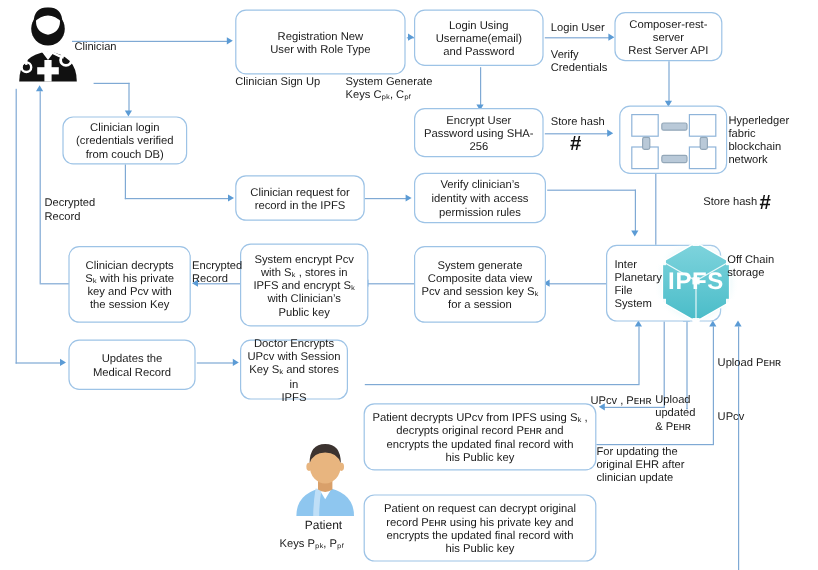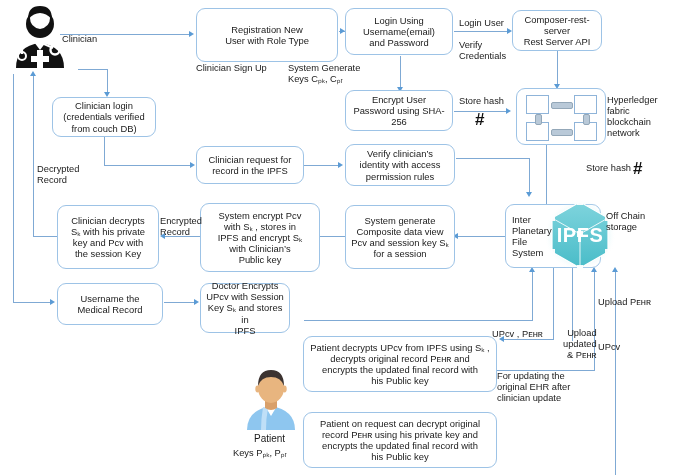--- a/index.html
+++ b/index.html
@@ -203,21 +203,21 @@
 permission rules</span>
   </div>
 
   <div class="box" style="left:57px;top:205px;width:102px;height:64px;">
     <span style="white-space: pre-line;">Clinician decrypts
 Sₖ with his private
 key and  Pᴄᴠ with
 the session Key</span>
   </div>
 
-  <div class="box" style="left:200px;top:203px;width:120px;height:69px;">
+  <div class="box" style="left:200px;top:203px;width:107px;height:69px;">
     <span style="white-space: pre-line;">System encrypt Pᴄᴠ
 with Sₖ , stores in
 IPFS and encrypt Sₖ
 with Clinician’s
 Public key</span>
   </div>
 
   <div class="box" style="left:345px;top:205px;width:110px;height:64px;">
     <span style="white-space: pre-line;">System generate
 Composite data view
@@ -255,21 +255,21 @@
           <rect x="33" y="67" width="6" height="6"></rect>
         <rect x="5" y="51" width="6" height="6"></rect>
           <rect x="5" y="17" width="6" height="6"></rect>
         <rect x="33" y="33" width="6" height="6"></rect>
       </g>
     </svg>
     <div class="ipfs-text">IPFS</div>
   </div>
 
   <div class="box" style="left:57px;top:283px;width:106px;height:42px;">
-    <span style="white-space: pre-line;">Username the
+    <span style="white-space: pre-line;">Updates the
 Medical Record</span>
   </div>
 
   <div class="box" style="left:200px;top:283px;width:90px;height:50px;">
     <span style="white-space: pre-line;">Doctor Encrypts
 UPᴄᴠ with Session
 Key Sₖ and stores in
 IPFS</span>
   </div>
 
@@ -364,21 +364,21 @@
 Record</div>
 
   <div class="lbl" style="left: 160px; top: 216px; white-space: pre-line;">Encrypted
 Record</div>
 
 
   <div class="lbl" style="left: 598px; top: 297px; white-space: pre-line;">Upload Pᴇʜʀ</div>
 
   <div class="lbl" style="left: 492px; top: 329px; white-space: pre-line;">UPᴄᴠ , Pᴇʜʀ</div>
 
-  <div class="lbl" style="left: 563px; top: 328px; white-space: pre-line; text-align: right;">Upload
+  <div class="lbl" style="left: 546px; top: 328px; white-space: pre-line;">Upload
 updated
 &amp; Pᴇʜʀ</div>
 
   <div class="lbl" style="left: 598px; top: 342px; white-space: pre-line;">UPᴄᴠ</div>
 
   <div class="lbl" style="left: 497px; top: 371px; white-space: pre-line;">For updating the
 original EHR after
 clinician update</div>
 
   <div class="lbl big" style="left: 254px; top: 433px; white-space: pre-line;">Patient</div>

